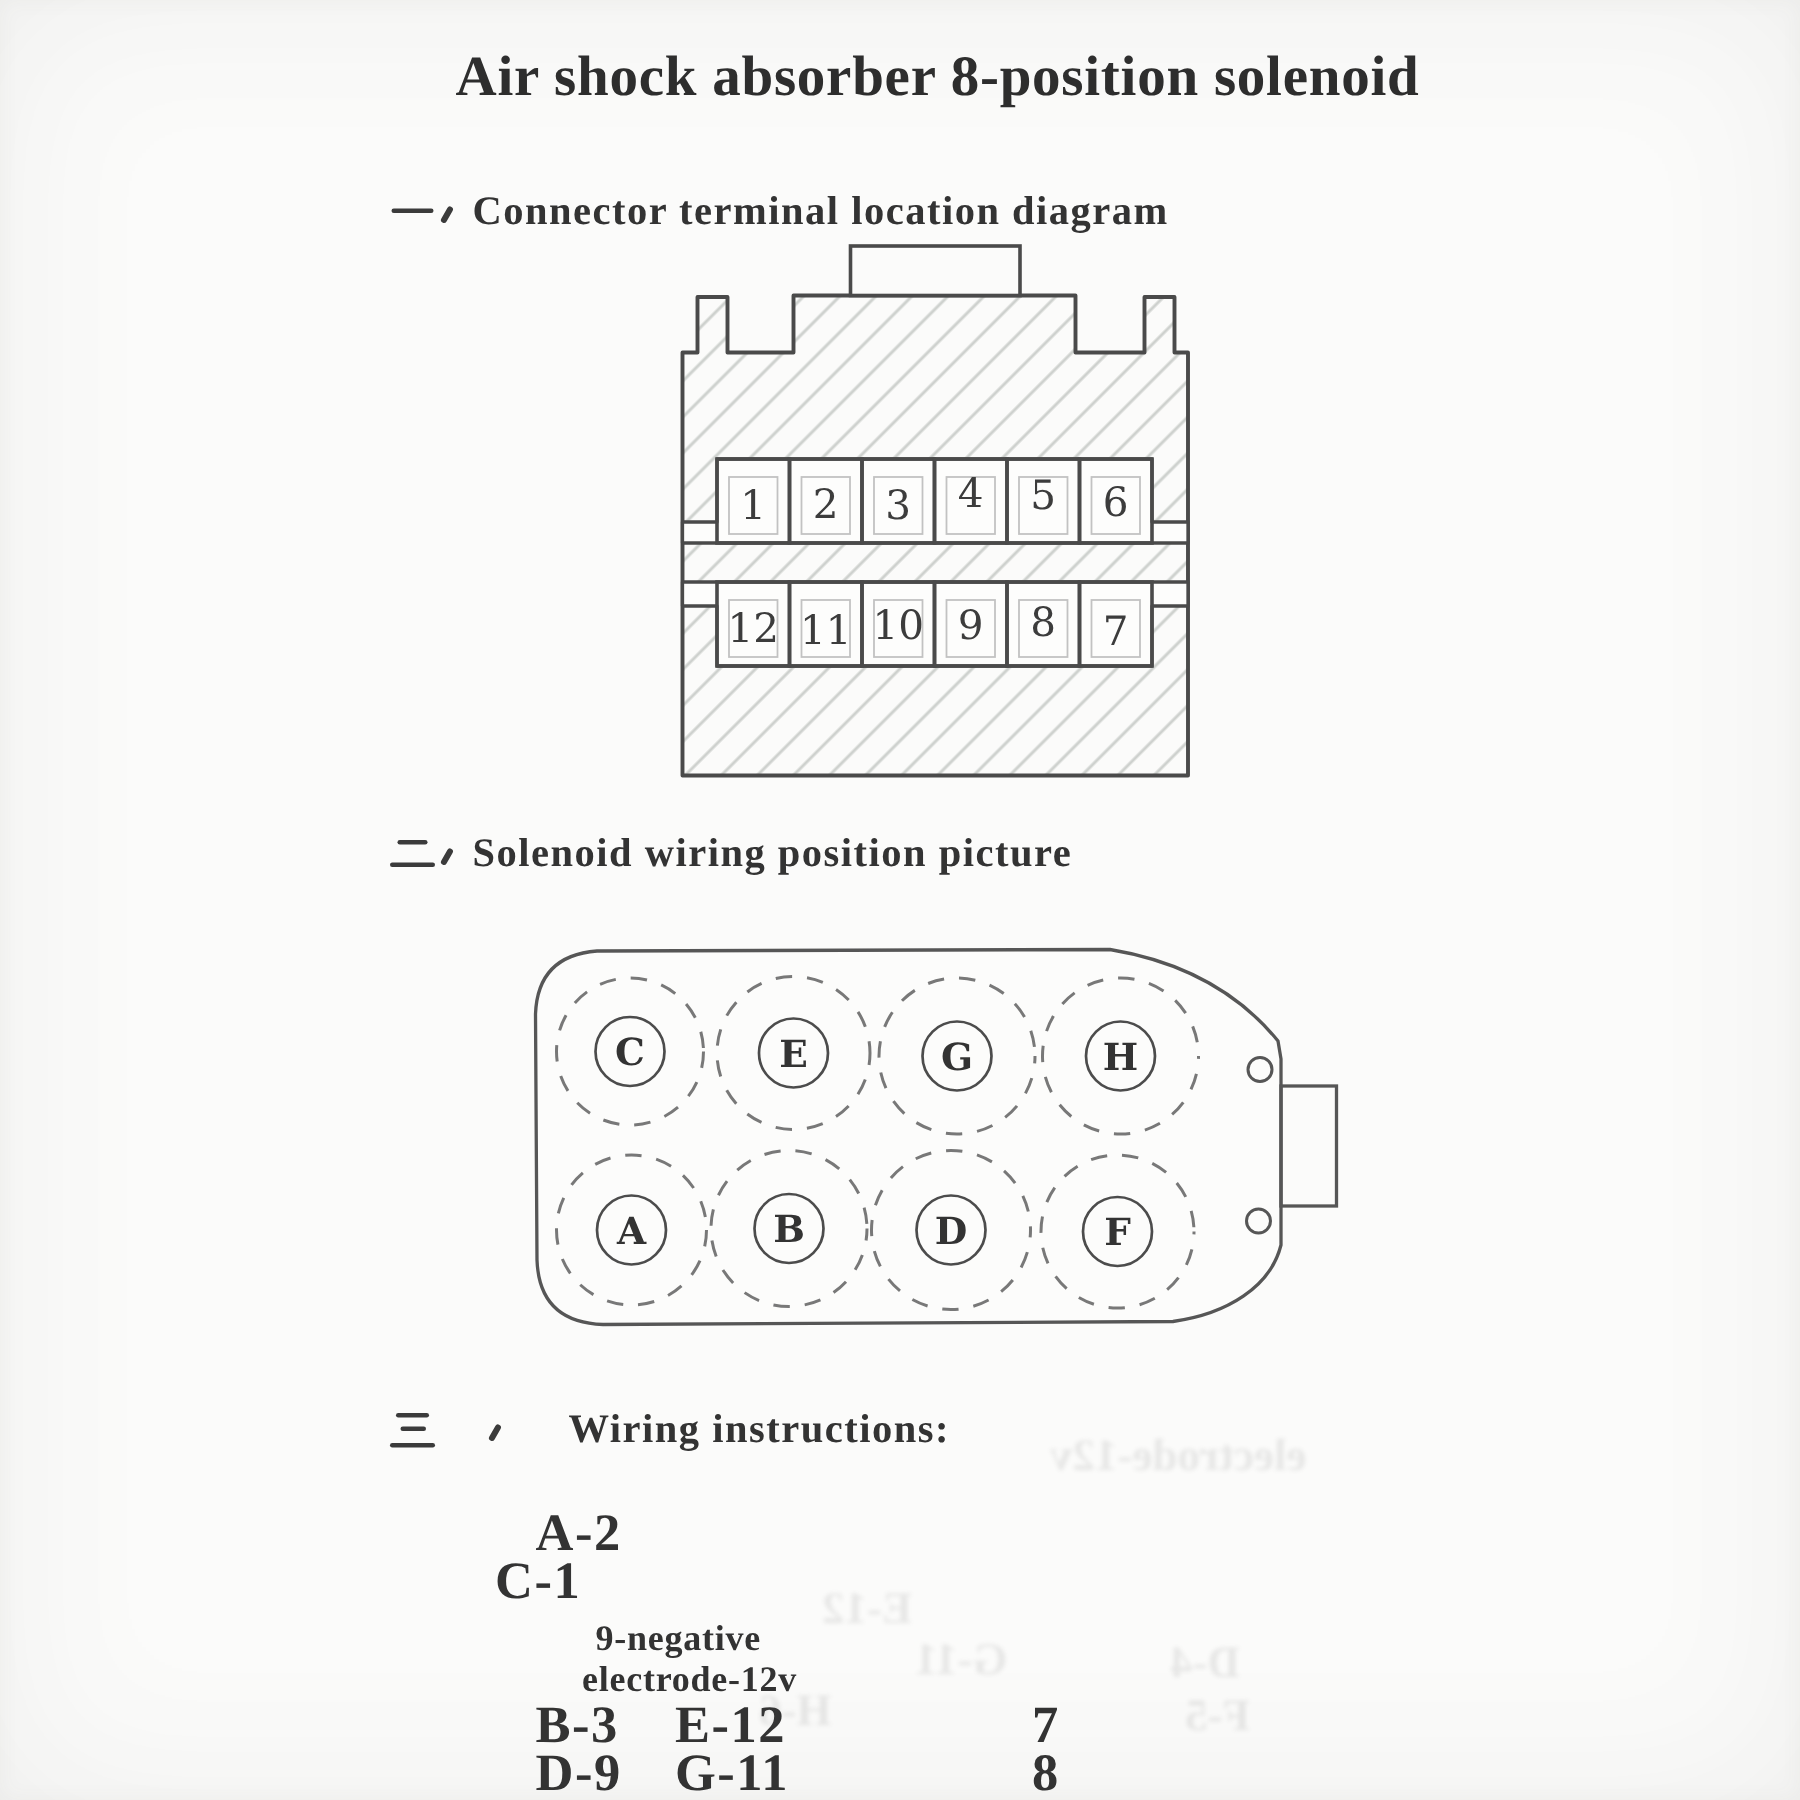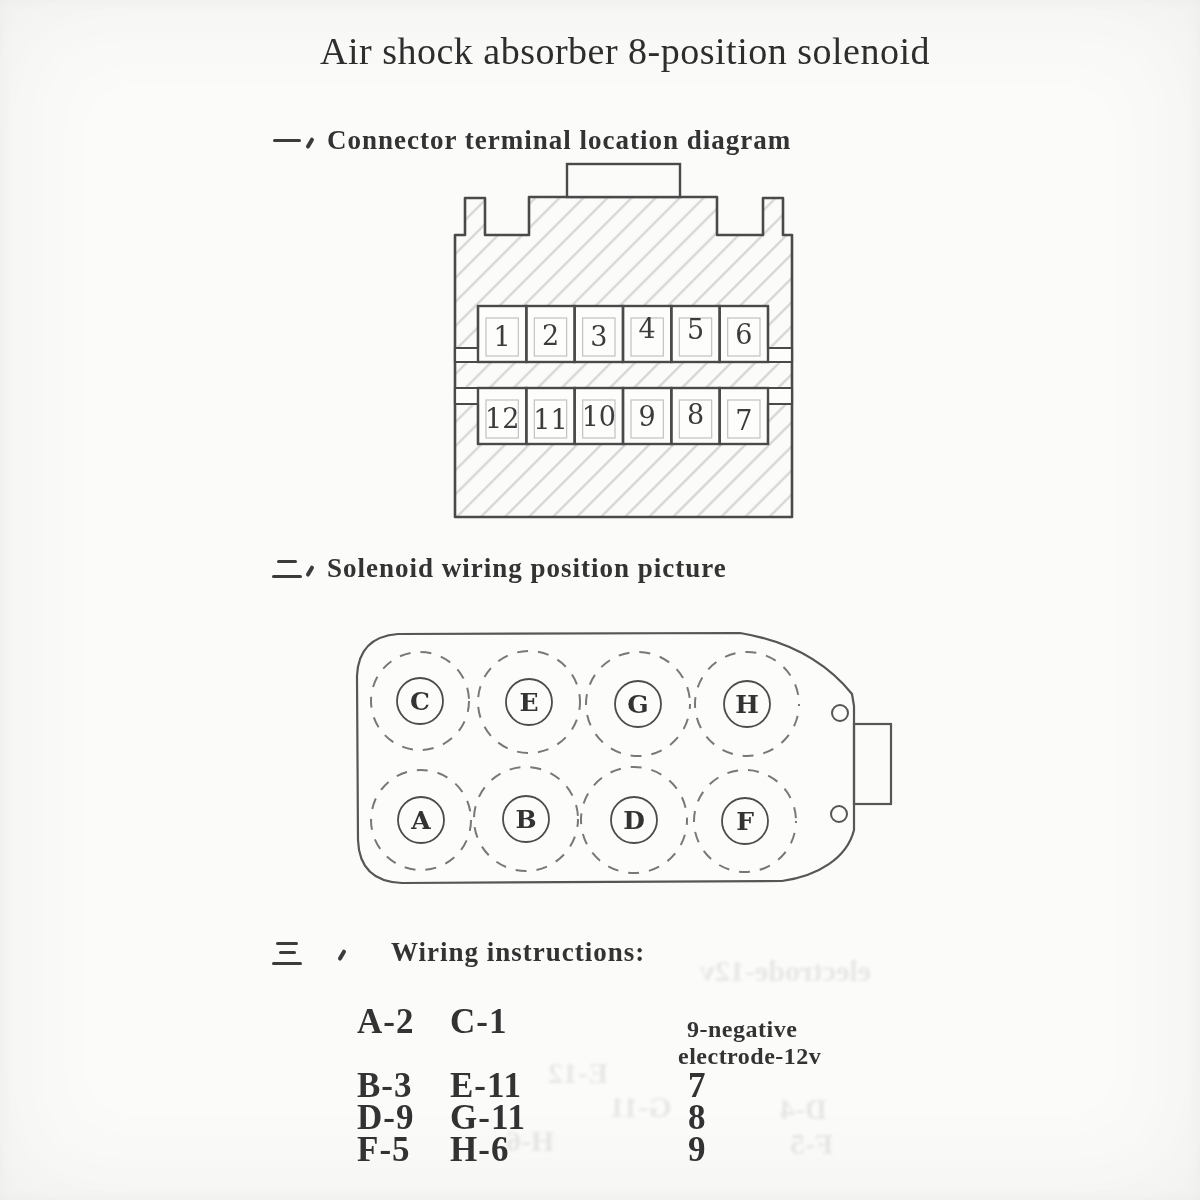--- a/index.html
+++ b/index.html
@@ -10,25 +10,25 @@
   }
   .page::after{
     content:"";position:absolute;inset:0;pointer-events:none;
     box-shadow:inset 0 0 110px rgba(80,80,78,0.07), inset 0 0 14px rgba(90,90,88,0.05);
   }
   
   .title-block{
     position:absolute;left:150px;top:30px;width:950px;text-align:center;
   }
   .title-line{
-    font-size:38px;font-weight:400;letter-spacing:0.5px;line-height:42px;color:#2e2e2e;
+    font-size:38px;font-weight:700;letter-spacing:0.5px;line-height:42px;color:#2e2e2e;
   }
   
   .section-heading{
-    position:absolute;left:272px;display:flex;align-items:center;height:32px;
+    position:absolute;left:260px;display:flex;align-items:center;height:32px;
   }
   .sec-label{
     font-size:27px;font-weight:600;letter-spacing:1px;color:#333;margin-left:10px;white-space:nowrap;
   }
   .cjk{position:relative;width:30px;height:30px;display:inline-block;flex:none;}
   .cjk .b{position:absolute;height:3px;background:#3b3b3b;border-radius:1.5px;}
   .cjk-one  .b1{left:1px;right:1px;top:14px;}
   .cjk-two  .b1{left:5px;width:20px;top:7px;}
   .cjk-two  .b2{left:0;right:0;top:22px;}
   .cjk-three .b1{left:4px;width:22px;top:5px;}
@@ -43,21 +43,21 @@
   .connector-svg{position:absolute;left:450px;top:158px;width:348px;height:364px;}
   .valve-svg{position:absolute;left:350px;top:622px;width:548px;height:274px;}
   svg text{font-family:"DejaVu Serif", serif;}
   
   .wiring{position:absolute;left:330px;top:1006px;width:560px;}
   .w-row{display:flex;align-items:flex-start;}
   .w-c1{width:120px;padding-left:27px;box-sizing:border-box;}
   .w-c2{width:170px;}
   .w-c3{width:270px;}
   .w-pair{font-size:35px;font-weight:600;line-height:32px;letter-spacing:1px;color:#333;}
-  .w-row.r1{margin-bottom:0;min-height:62px;}
+  .w-row.r1{margin-bottom:0;min-height:62px;flex-direction:column;}
   .neg-block{margin-left:58px;margin-top:10px;font-size:24px;font-weight:600;line-height:27px;color:#333;letter-spacing:0.5px;}
   .neg-l1{display:block;padding-left:9px;}
   .neg-l2{display:block;}
   .w-num{margin-left:68px;display:inline-block;}
   
   .ghost{
     position:absolute;transform:scaleX(-1);filter:blur(1.4px);opacity:0.12;
     color:#5a5a5a;font-size:30px;font-weight:600;white-space:nowrap;pointer-events:none;
     font-family:"Liberation Serif", serif;
   }
@@ -192,21 +192,21 @@
       <div class="w-c2"><span class="w-pair">C-1</span></div>
       <div class="w-c3">
         <div class="neg-block">
           <span class="neg-l1">9-negative</span>
           <span class="neg-l2">electrode-12v</span>
         </div>
       </div>
     </div>
     <div class="w-row">
       <div class="w-c1"><span class="w-pair">B-3</span></div>
-      <div class="w-c2"><span class="w-pair">E-11</span></div>
+      <div class="w-c2"><span class="w-pair">E-12</span></div>
       <div class="w-c3"><span class="w-pair w-num">7</span></div>
     </div>
     <div class="w-row">
       <div class="w-c1"><span class="w-pair">D-9</span></div>
       <div class="w-c2"><span class="w-pair">G-11</span></div>
       <div class="w-c3"><span class="w-pair w-num">8</span></div>
     </div>
     <div class="w-row">
       <div class="w-c1"><span class="w-pair">F-5</span></div>
       <div class="w-c2"><span class="w-pair">H-6</span></div>

